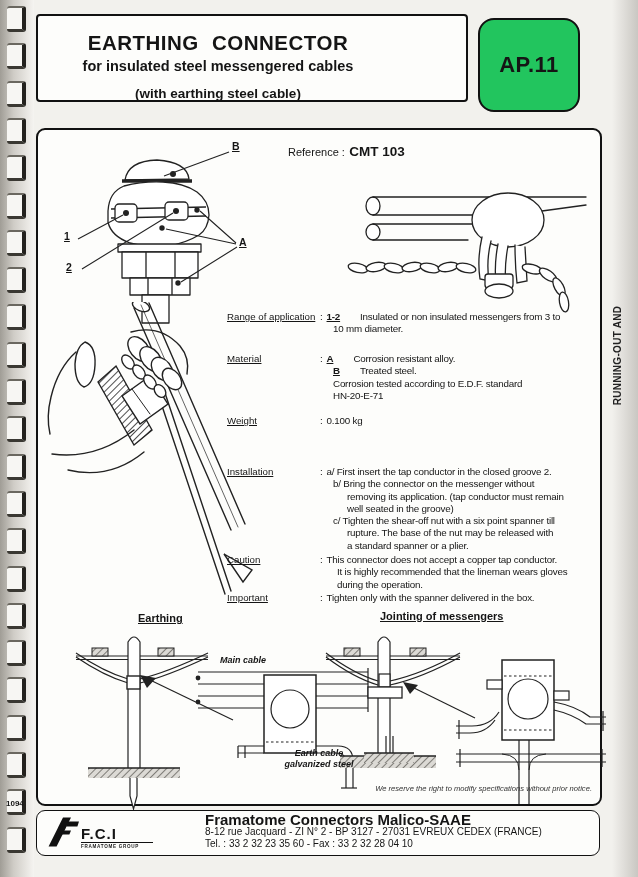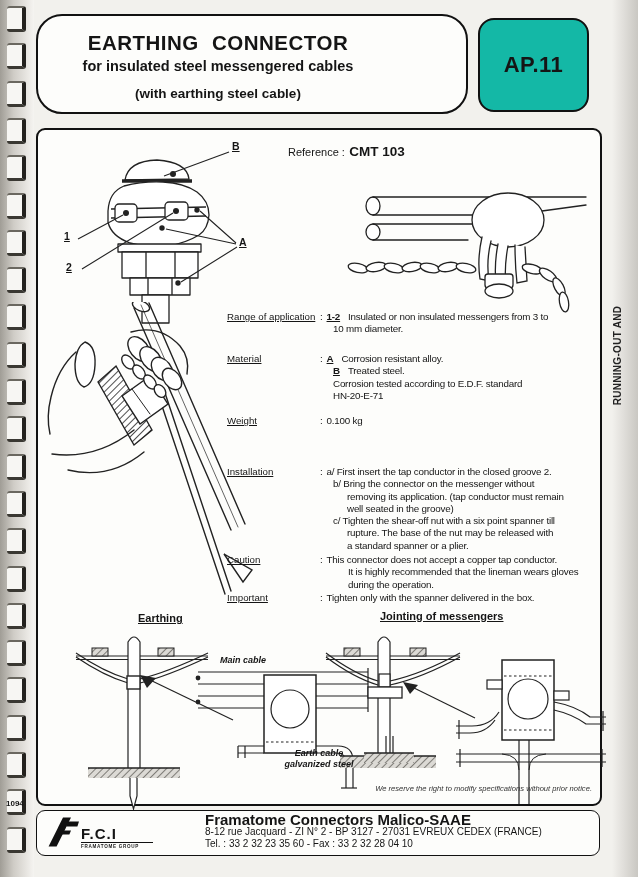--- a/index.html
+++ b/index.html
@@ -12,45 +12,45 @@
   .abs { position:absolute; }
   
   .binding { position:absolute; left:0; top:0; width:34px; height:877px;
     background:linear-gradient(90deg,#a09d96,#cfccc6 40%,#eceae6 85%,#f5f4f1); }
   .hole { position:absolute; left:7px; width:19px; height:26px; background:#f7f6f3;
     border-radius:3px; border-top:2px solid #6a675f; border-right:4px solid #23211d;
     border-bottom:3px solid #3a3832; }
   .edge-right { position:absolute; right:0; top:0; width:26px; height:100%;
     background:linear-gradient(90deg,rgba(0,0,0,0),#e2e0dc 40%,#c9c7c2); }
   
-  .header-box { position:absolute; left:36px; top:14px; width:432px; height:100px;
-    border:2.5px solid #111; border-radius:26px; background:#fdfdfb; text-align:center;
+  .header-box { position:absolute; left:36px; top:14px; width:432px; height:88px;
+    border:2.5px solid #111; border-radius:4px; background:#fdfdfb; text-align:center;
     padding-right:68px; }
   .h-title { margin-top:15px; font-size:20.5px; font-weight:bold; word-spacing:7px; letter-spacing:.5px; }
   .h-sub1 { margin-top:3px; font-size:14.5px; font-weight:bold; }
   .h-sub2 { margin-top:12px; font-size:13.5px; font-weight:bold; }
-  .ap-box { position:absolute; left:478px; top:18px; width:111px; height:94px;
-    border:2.5px solid #111; border-radius:16px; background:#14b8a6;
+  .ap-box { position:absolute; left:478px; top:18px; width:102px; height:94px;
+    border:2.5px solid #111; border-radius:16px; background:#22c55e;
     display:flex; align-items:center; justify-content:center; }
   .ap-label { font-size:22px; font-weight:bold; letter-spacing:.5px; }
   
   .main-box { position:absolute; left:36px; top:128px; width:566px; height:678px;
     border:2px solid #111; border-radius:9px; background:#fdfdfb; }
   .ref-line { position:absolute; left:250px; top:12px; white-space:nowrap; }
   .ref-label { font-size:11px; }
   .ref-value { font-size:13.5px; font-weight:bold; }
   .dlabel { position:absolute; font-size:10.5px; font-weight:bold; text-decoration:underline; }
   
   .slabel { position:absolute; left:189px; font-size:9.7px; text-decoration:underline; white-space:nowrap; }
   .sval { position:absolute; left:282px; width:282px; font-size:9.8px; letter-spacing:-.2px;
     line-height:12.3px; }
   .sval .ln { white-space:nowrap; }
-  .i1 { margin-left:13px; } .i2 { margin-left:27px; } .i05 { margin-left:16px;padding-left:12px; }
+  .i1 { margin-left:13px; } .i2 { margin-left:27px; } .i05 { margin-left:5px;padding-left:12px; }
   .cl { margin-right:4px; }
-  b.u { text-decoration:underline; margin-right:8px;text-align:center; }
+  b.u { text-decoration:underline; margin-right:20px;text-align:center; }
   
   .fig-h { position:absolute; font-size:11px; font-weight:bold; text-decoration:underline; white-space:nowrap; }
   .cap-italic { position:absolute; font-size:9px; font-style:italic; font-weight:bold; white-space:nowrap; }
   .cap-center { text-align:center; white-space:normal; line-height:11px; }
   .fine-print { position:absolute; right:8px; top:654px; font-size:7.6px; font-style:italic; color:#333; }
   
   .footer-box { position:absolute; left:36px; top:810px; width:564px; height:46px;
     border:1.8px solid #111; border-radius:9px; background:#fdfdfb; }
   .f-lines { position:absolute; left:168px; top:3px; line-height:12px; }
   .f-co { font-size:15px; font-weight:bold; }

